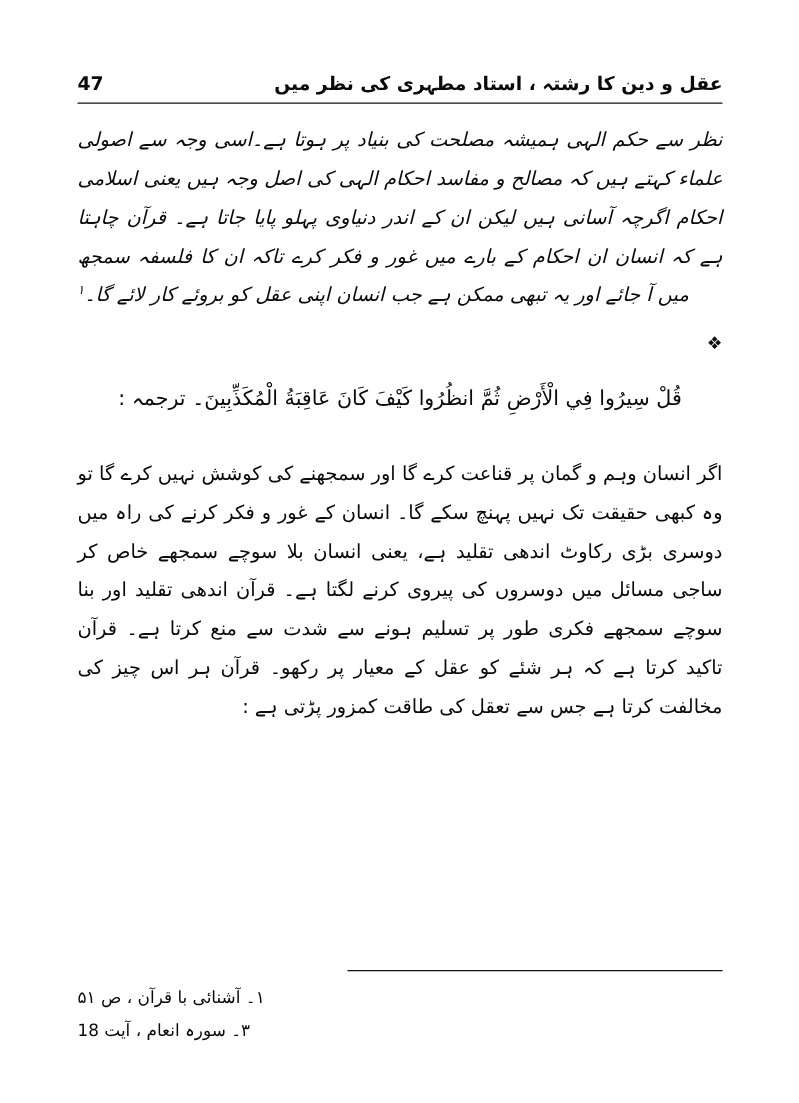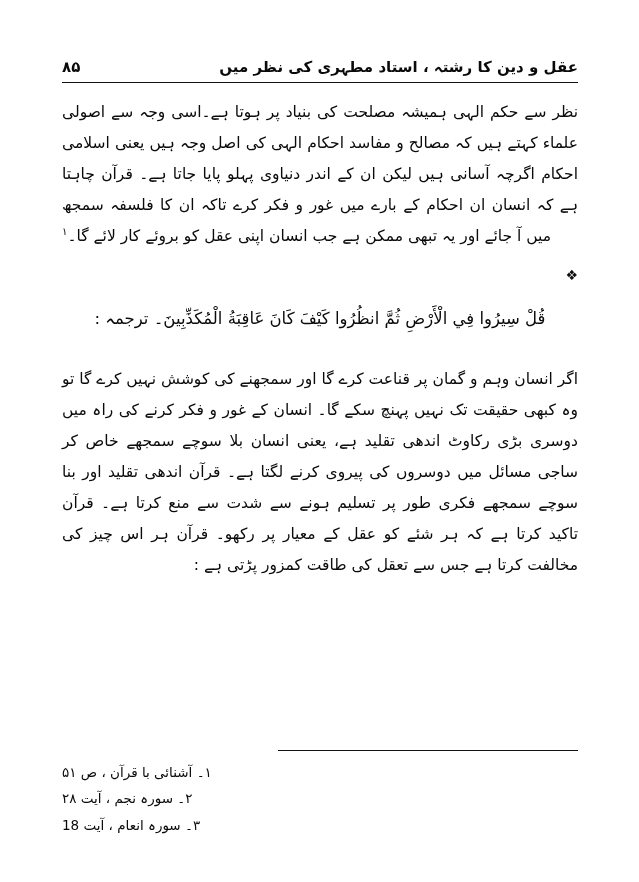--- a/index.html
+++ b/index.html
@@ -60,20 +60,21 @@
     unicode-bidi: plaintext;
   }
   p.para {
     margin: 0 0 2px 0;
     direction: rtl;
     text-align: justify;
     text-align-last: right;
   }
   p.para.left-last {
     text-align-last: left;
+    font-style: italic;
   }
   .ayah-line {
     direction: rtl;
     text-align: justify;
     text-align-last: center;
     font-size: 16.5px;
     line-height: 2.05;
   }
   .trans {
     direction: rtl;
@@ -118,21 +119,21 @@
   }
 </style>
 </head>
 <body>
 
 <div class="page">
   <div class="content">
 
     <div class="header">
       <div class="header-title">عقل و دین کا رشتہ ، استاد مطہری کی نظر میں</div>
-      <div class="header-page">۸۵</div>
+      <div class="header-page">47</div>
     </div>
     <hr class="rule">
 
     <div class="body-text">
 
       <p class="para left-last"><span>نظر سے حکم الہی ہمیشہ مصلحت کی بنیاد پر ہوتا ہے۔اسی وجہ سے اصولی علماء کہتے ہیں کہ مصالح و مفاسد احکام الہی کی اصل وجہ ہیں یعنی اسلامی احکام اگرچہ آسانی ہیں لیکن ان کے اندر دنیاوی پہلو پایا جاتا ہے۔ قرآن چاہتا ہے کہ انسان ان احکام کے بارے میں غور و فکر کرے تاکہ ان کا فلسفہ سمجھ میں آ جائے اور یہ تبھی ممکن ہے جب انسان اپنی عقل کو بروئے کار لائے گا۔</span><span class="supersc">۱</span></p>
 
 
       <div class="spacer-sm"></div>
 
@@ -146,18 +147,17 @@
 
       <div class="spacer-md"></div>
 
       <p class="para">اگر انسان وہم و گمان پر قناعت کرے گا اور سمجھنے کی کوشش نہیں کرے گا تو وہ کبھی حقیقت تک نہیں پہنچ سکے گا۔ انسان کے غور و فکر کرنے کی راہ میں دوسری بڑی رکاوٹ اندھی تقلید ہے، یعنی انسان بلا سوچے سمجھے خاص کر ساجی مسائل میں دوسروں کی پیروی کرنے لگتا ہے۔ قرآن اندھی تقلید اور بنا سوچے سمجھے فکری طور پر تسلیم ہونے سے شدت سے منع کرتا ہے۔ قرآن تاکید کرتا ہے کہ ہر شئے کو عقل کے معیار پر رکھو۔ قرآن ہر اس چیز کی مخالفت کرتا ہے جس سے تعقل کی طاقت کمزور پڑتی ہے :</p>
 
     </div>
 
     <div class="footnotes">
       <hr class="fn-rule">
       <p class="fn-item">۱۔ آشنائی با قرآن ، ص ۵۱</p>
-      <p class="fn-item">۲۔ سورہ نجم ، آیت ۲۸</p>
       <p class="fn-item">۳۔ سورہ انعام ، آیت 18</p>
     </div>
 
   </div>
 </div>
 
 </body></html>

